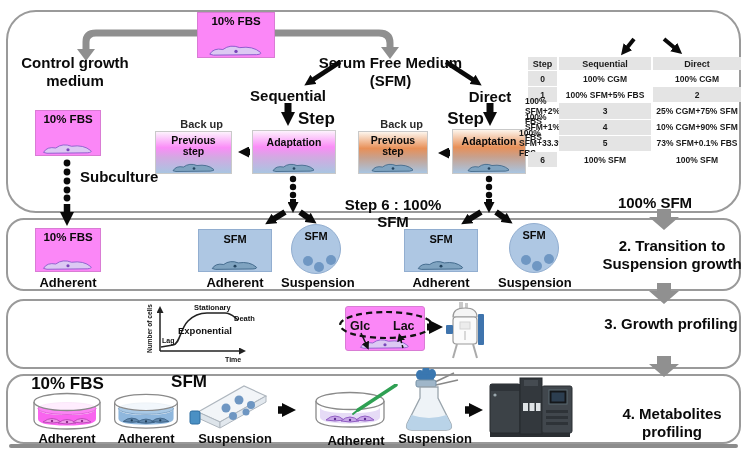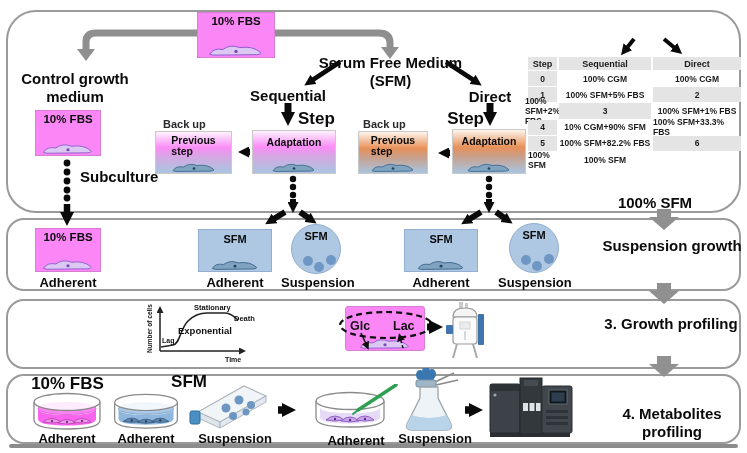--- a/index.html
+++ b/index.html
@@ -23,36 +23,36 @@
   .lbl11{position:absolute;z-index:3;font-size:17px;font-weight:bold;text-align:center;}
   .lbl12{position:absolute;z-index:3;font-size:15px;font-weight:bold;}
 
   .box-pink{position:absolute;z-index:3;background:#fb87f7;border:1.5px solid #d97cd4;box-sizing:border-box;
     display:flex;flex-direction:column;align-items:center;justify-content:space-between;}
   .box-pink .bl{font-size:11.5px;font-weight:bold;padding-top:2px;}
   .box-blue{position:absolute;z-index:3;background:#aec7e3;border:1px solid #92aed0;box-sizing:border-box;
     display:flex;flex-direction:column;align-items:center;justify-content:space-between;}
   .box-blue .bl{font-size:11px;font-weight:bold;padding-top:3px;}
   .grad{position:absolute;z-index:3;border:1px solid #c9c9c9;box-sizing:border-box;display:flex;flex-direction:column;
-    align-items:center;justify-content:space-between;text-align:left;}
+    align-items:center;justify-content:space-between;text-align:center;}
   .grad.seq{background:linear-gradient(180deg,#fdf2fd 0%,#fa8df7 38%,#d3a9e2 62%,#a9c5e1 100%);}
   .grad.dir{background:linear-gradient(180deg,#fdf5ec 0%,#e89058 40%,#c8a08c 62%,#a9c5e1 100%);}
   .grad .bl{font-size:10.5px;font-weight:bold;line-height:11px;padding-top:3px;}
   .circle-blue{position:absolute;z-index:3;background:#aec7e3;border:1px solid #92aed0;border-radius:50%;box-sizing:border-box;}
   .circle-blue .bl{position:absolute;width:100%;top:5px;text-align:center;font-size:11px;font-weight:bold;}
   .cdot{position:absolute;border-radius:50%;background:#6f97c3;}
 
   .tablegrid{position:absolute;left:528px;top:57px;z-index:3;display:grid;
     grid-template-columns:29px 92px 88px;grid-template-rows:13px repeat(7,15.2px);gap:1px 2px;}
   .tablegrid>div{display:flex;align-items:center;justify-content:center;font-weight:bold;color:#1a1a1a;}
   .th{background:#e4e4e4;font-size:9px;}
   .tc{font-size:8.5px;}
   .stepc{background:#e4e4e4;}
 
-  .backup{position:absolute;z-index:3;font-size:11px;font-weight:bold;color:#2a2a2a;text-align:left;}
+  .backup{position:absolute;z-index:3;font-size:11px;font-weight:bold;color:#2a2a2a;text-align:right;}
   svg text{font-family:"Liberation Sans", sans-serif;}
 </style>
 </head>
 <body>
 
 <div class="stage">
 
   <div class="panel p1"></div>
   <div class="panel p2"></div>
   <div class="panel p3"></div>
@@ -66,21 +66,21 @@
   </svg>
 
   <div class="box-pink content" style="left:197px;top:12px;width:78px;height:46px;">
     <span class="bl">10% FBS</span>
     <svg width="64" height="15" viewBox="0 0 60 16">
       <path d="M2 13 Q6 6 16 8 Q24 2 34 6 Q48 4 56 11 Q58 13 52 13.5 L6 14 Z" fill="#dcc9f3" stroke="#8a57cc" stroke-width="1"></path>
       <circle cx="30" cy="10" r="1.8" fill="#7a46bb"></circle>
     </svg>
   </div>
 
-  <div class="title15" style="left:0;top:54px;width:150px;margin-top:16px;">
+  <div class="title15" style="left:0;top:54px;width:150px;">
     <div>Control growth medium</div>
   </div>
 
   <div class="title15" style="left:318px;top:54px;width:145px;">
     <div>Serum Free Medium</div>
     <div>(SFM)</div>
   </div>
 
   <div class="title15" style="left:243px;top:87px;width:90px;">Sequential</div>
   <div class="title15" style="left:458px;top:88px;width:64px;">Direct</div>
@@ -125,42 +125,44 @@
   </div>
 
   <div class="grad dir content" style="left:452px;top:129px;width:74px;height:45px;">
     <span class="bl" style="padding-top:6px;">Adaptation</span>
     <svg width="56" height="12" viewBox="0 0 60 16">
       <path d="M2 13 Q6 6 16 8 Q24 2 34 6 Q48 4 56 11 Q58 13 52 13.5 L6 14 Z" fill="#7fa3c0" stroke="#345d80" stroke-width="1"></path>
       <circle cx="30" cy="10" r="1.8" fill="#23445f"></circle>
     </svg>
   </div>
 
+  <div class="lbl12" style="left:343px;top:196px;width:100px;text-align:center;">Step 6 : 100% SFM</div>
   <div class="title15" style="left:605px;top:194px;width:100px;">100% SFM</div>
 
 
   <div class="tablegrid">
     <div class="th">Step</div>
     <div class="th">Sequential</div>
     <div class="th">Direct</div>
 
     <div class="tc stepc">0</div>
     <div class="tc">100% CGM</div>
     <div class="tc">100% CGM</div>
     <div class="tc stepc">1</div>
     <div class="tc">100% SFM+5% FBS</div>
     <div class="tc stepc">2</div>
     <div class="tc">100% SFM+2% FBS</div>
     <div class="tc stepc">3</div>
+    <div class="tc">25% CGM+75% SFM</div>
     <div class="tc">100% SFM+1% FBS</div>
     <div class="tc stepc">4</div>
     <div class="tc">10% CGM+90% SFM</div>
     <div class="tc">100% SFM+33.3% FBS</div>
     <div class="tc stepc">5</div>
-    <div class="tc">100% SFM+82.2% FBS</div>
+    <div class="tc">73% SFM+0.1% FBS</div>
     <div class="tc stepc">6</div>
     <div class="tc">100% SFM</div>
     <div class="tc">100% SFM</div>
   </div>
 
   <div class="box-pink content" style="left:35px;top:228px;width:66px;height:44px;">
     <span class="bl">10% FBS</span>
     <svg width="56" height="14" viewBox="0 0 60 16">
       <path d="M2 13 Q6 6 16 8 Q24 2 34 6 Q48 4 56 11 Q58 13 52 13.5 L6 14 Z" fill="#dcc9f3" stroke="#8a57cc" stroke-width="1"></path>
       <circle cx="30" cy="10" r="1.8" fill="#7a46bb"></circle>
@@ -196,20 +198,21 @@
 
   <div class="circle-blue content" style="left:509px;top:223px;width:50px;height:50px;">
     <span class="bl">SFM</span>
     <span class="cdot" style="left:11px;top:31px;width:10px;height:10px;"></span>
     <span class="cdot" style="left:22px;top:37px;width:10px;height:10px;"></span>
     <span class="cdot" style="left:34px;top:30px;width:10px;height:10px;"></span>
   </div>
   <div class="cap13" style="left:498px;top:275px;width:72px;">Suspension</div>
 
   <div class="title15" style="left:598px;top:237px;width:148px;">
+    <div>2. Transition to</div>
     <div>Suspension growth</div>
   </div>
 
   <svg class="abs content" style="left:143px;top:301px;" width="115" height="64" viewBox="0 0 115 64">
     <defs>
       <marker id="mhs" markerUnits="userSpaceOnUse" markerWidth="7" markerHeight="7" refX="3" refY="3.5" orient="auto">
         <path d="M0 0 L7 3.5 L0 7 Z" fill="#222"></path>
       </marker>
     </defs>
     <line x1="17" y1="50" x2="17" y2="9" stroke="#222" stroke-width="1.5" marker-end="url(#mhs)"></line>

